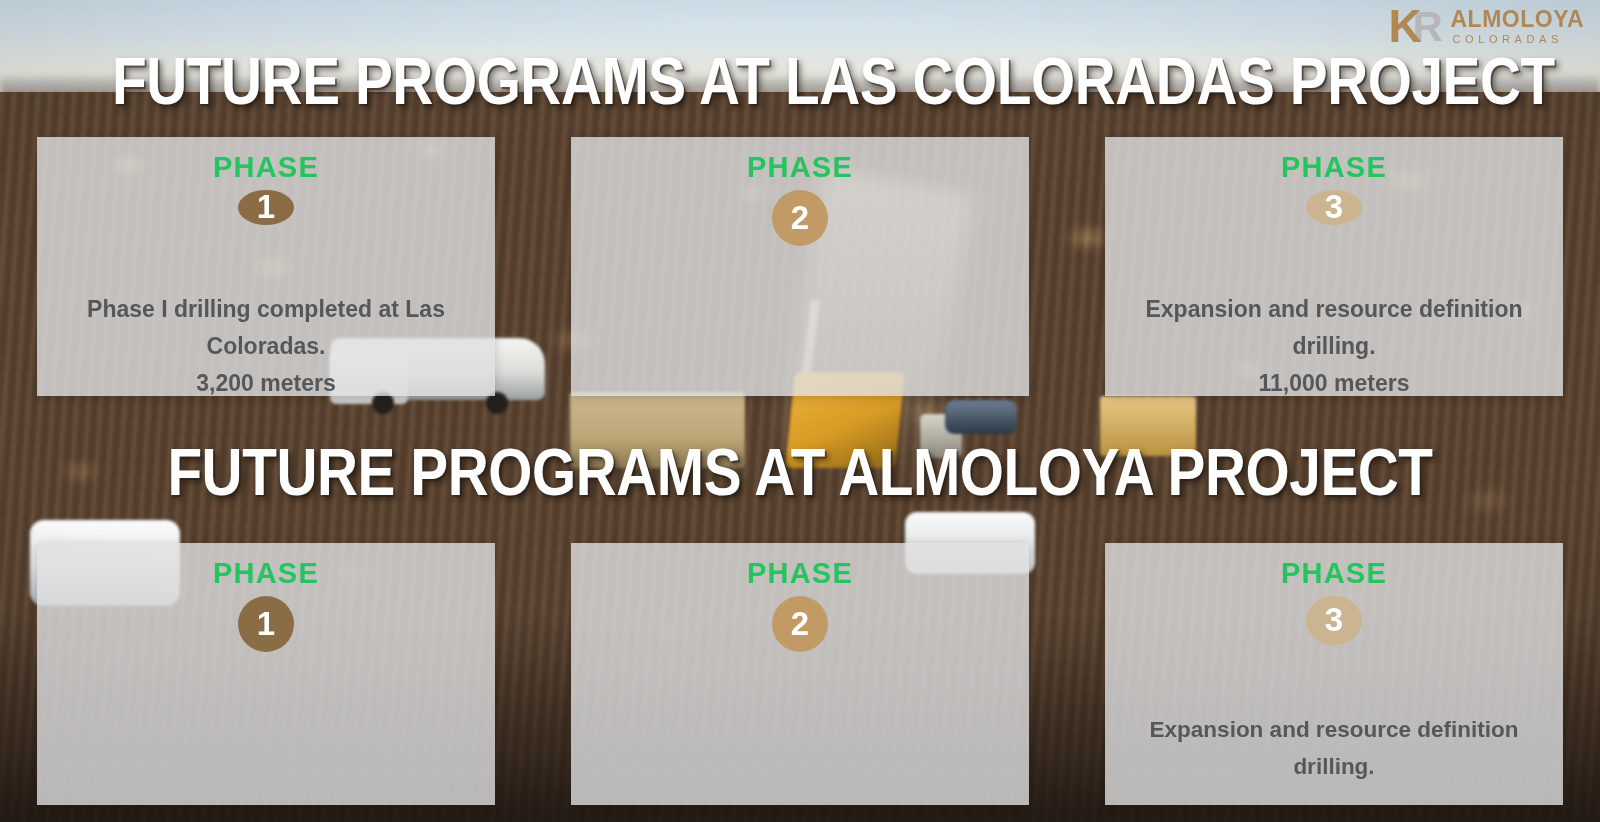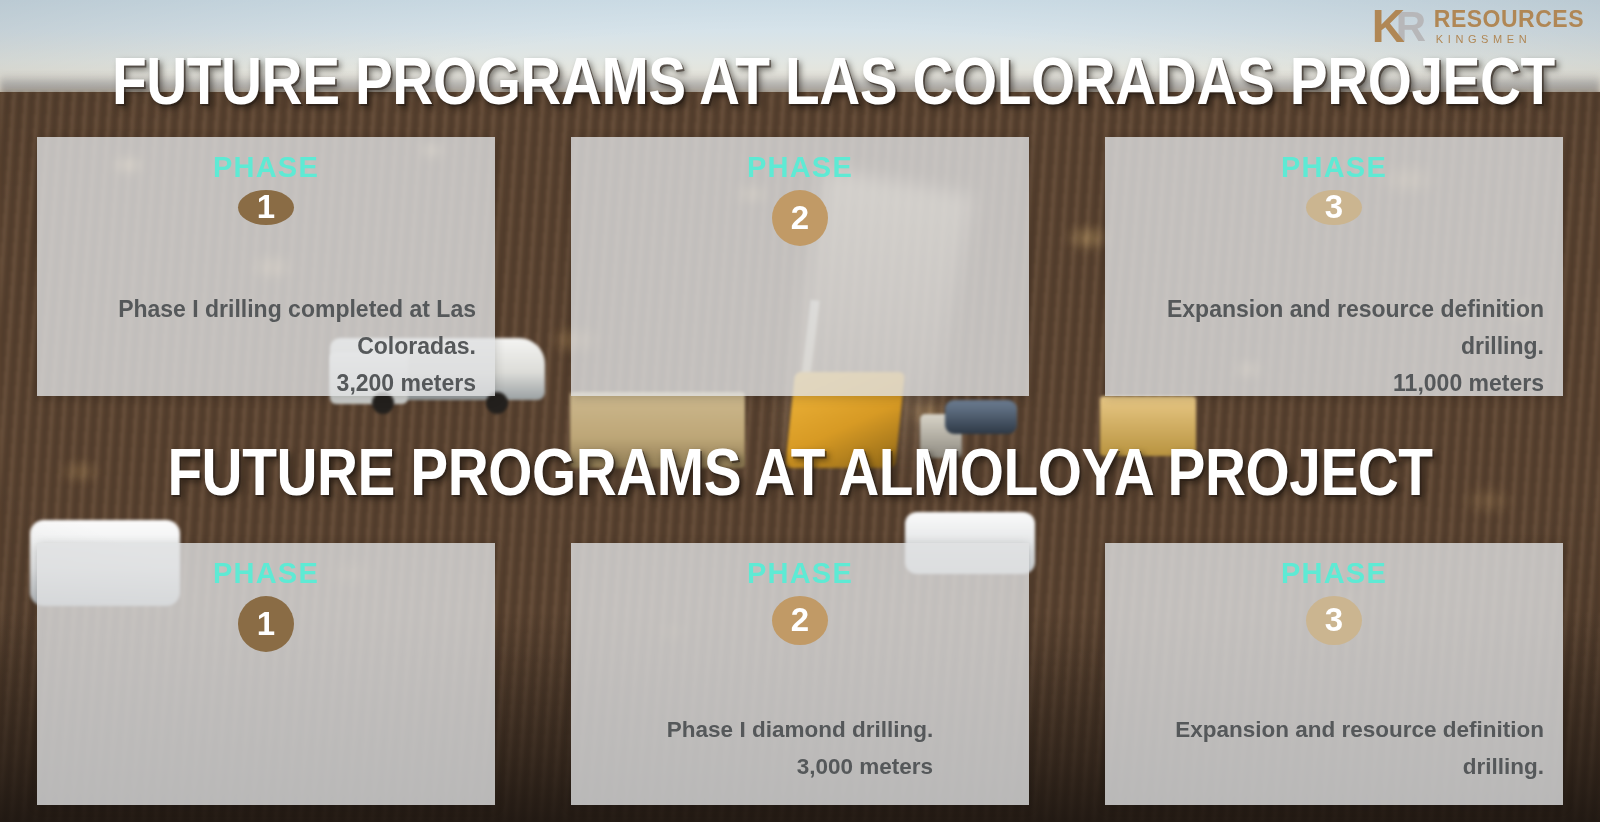--- a/index.html
+++ b/index.html
@@ -179,36 +179,36 @@
     padding: 14px 18px 20px;
     display: flex; flex-direction: column; align-items: center;
   }
   #row-1 .card { height: 259px; }
   #row-2 .card { height: 262px; }
 
   .card-label {
     font-weight: 700;
     font-size: 29px;
     letter-spacing: 1.2px;
-    color: #5eead4;
+    color: #22c55e;
     margin-bottom: 6px;
   }
   .badge {
     width: 56px; height: 56px; border-radius: 50%;
     display: flex; align-items: center; justify-content: center;
     color: #ffffff; font-weight: 700; font-size: 33px;
     line-height: 1; padding-bottom: 2px;
     margin-bottom: 22px;
   }
   .card-body {
     font-weight: 700;
     font-size: 23px;
     line-height: 37px;
     color: #55585a;
-    text-align: right;
+    text-align: center;
     max-width: 420px;
     margin-top: 44px;
   }
   #row-2 .card-body { font-size: 22.5px; }
 </style>
 </head>
 <body>
 
 <div id="slide">
 
@@ -236,22 +236,22 @@
     <div class="bg-vignette"></div>
     <div class="bg-botfade"></div>
   </div>
 
   <div class="logo">
     <div class="logo-mark">
       <span class="logo-r">R</span>
       <span class="logo-k">K</span>
     </div>
     <div class="logo-text">
-      <span class="logo-name">RESOURCES</span>
-      <span class="logo-sub">KINGSMEN</span>
+      <span class="logo-name">ALMOLOYA</span>
+      <span class="logo-sub">COLORADAS</span>
     </div>
   </div>
 
   <div class="headline" id="headline-1">FUTURE PROGRAMS AT LAS COLORADAS PROJECT</div>
 
   <div class="row" id="row-1">
     <div class="card">
       <div class="card-label">PHASE</div>
       <div class="badge" style="background: rgb(138, 108, 69);">1</div>
       <div class="card-body">Phase I drilling completed at Las Coloradas.<br>3,200 meters</div>
@@ -270,21 +270,20 @@
   <div class="headline" id="headline-2">FUTURE PROGRAMS AT ALMOLOYA PROJECT</div>
 
   <div class="row" id="row-2">
     <div class="card">
       <div class="card-label">PHASE</div>
       <div class="badge" style="background: rgb(138, 108, 69);">1</div>
     </div>
     <div class="card">
       <div class="card-label">PHASE</div>
       <div class="badge" style="background: rgb(193, 154, 102);">2</div>
-      <div class="card-body">Phase I diamond drilling.<br>3,000 meters</div>
     </div>
     <div class="card">
       <div class="card-label">PHASE</div>
       <div class="badge" style="background: rgb(203, 181, 144);">3</div>
       <div class="card-body">Expansion and resource definition drilling.</div>
     </div>
   </div>
 
 </div>
 

